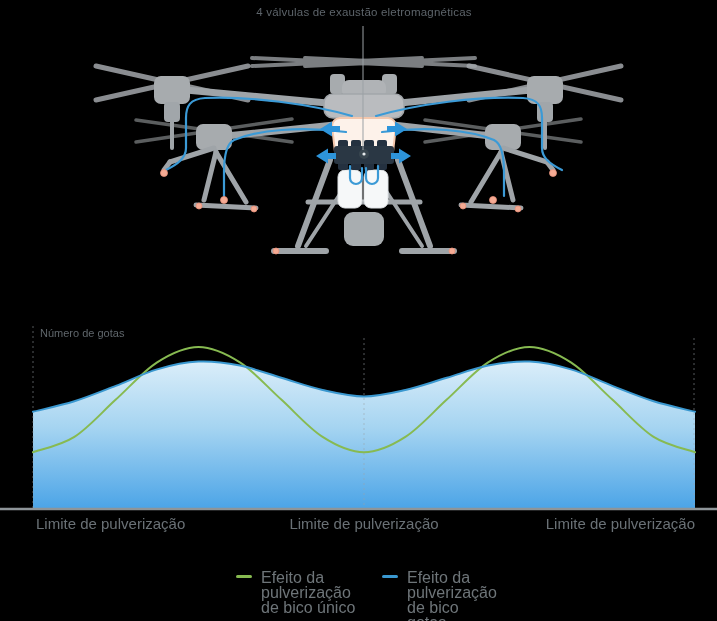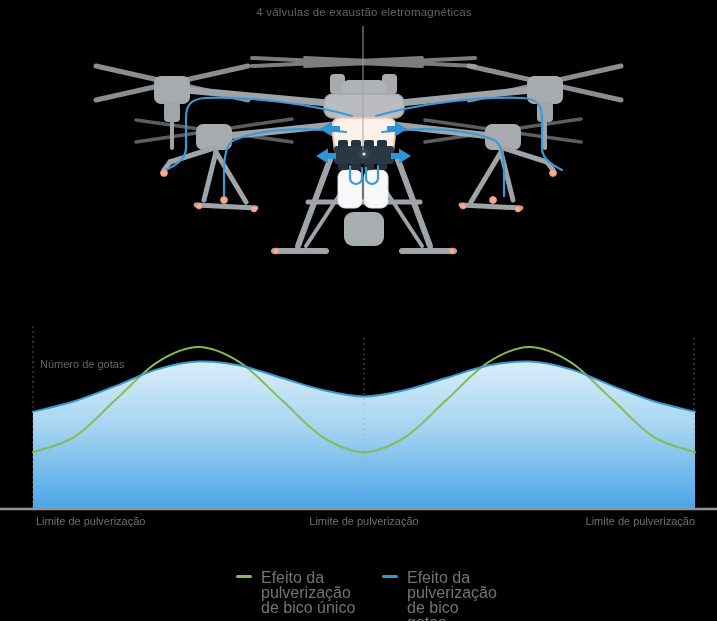--- a/index.html
+++ b/index.html
@@ -6,24 +6,24 @@
   .stage{
     position:relative;width:717px;height:621px;background:#000000;overflow:hidden;
     font-family:"Liberation Sans", sans-serif;
   }
   .abs{position:absolute;}
   .title{
     top:6px;left:364px;transform:translateX(-50%);
     font-size:11.5px;color:#5d646a;white-space:nowrap;letter-spacing:.2px;
   }
   .ylabel{
-    top:327px;left:40px;font-size:11px;color:#5f666b;white-space:nowrap;margin-top:31px;
+    top:327px;left:40px;font-size:11px;color:#5f666b;white-space:nowrap;
   }
   .xlabel{
-    top:515px;font-size:11px;color:#6a7176;white-space:nowrap;
+    top:515px;font-size:15px;color:#6a7176;white-space:nowrap;
   }
   .xlabel.left{left:36px;}
   .xlabel.center{left:364px;transform:translateX(-50%);}
   .xlabel.right{right:22px;}
   .legend{
     top:570px;left:236px;display:flex;gap:26px;
   }
   .legend-item{display:flex;gap:9px;}
   .legend-dash{
     width:16px;height:3px;border-radius:2px;margin-top:5px;flex:0 0 auto;background:#999;

